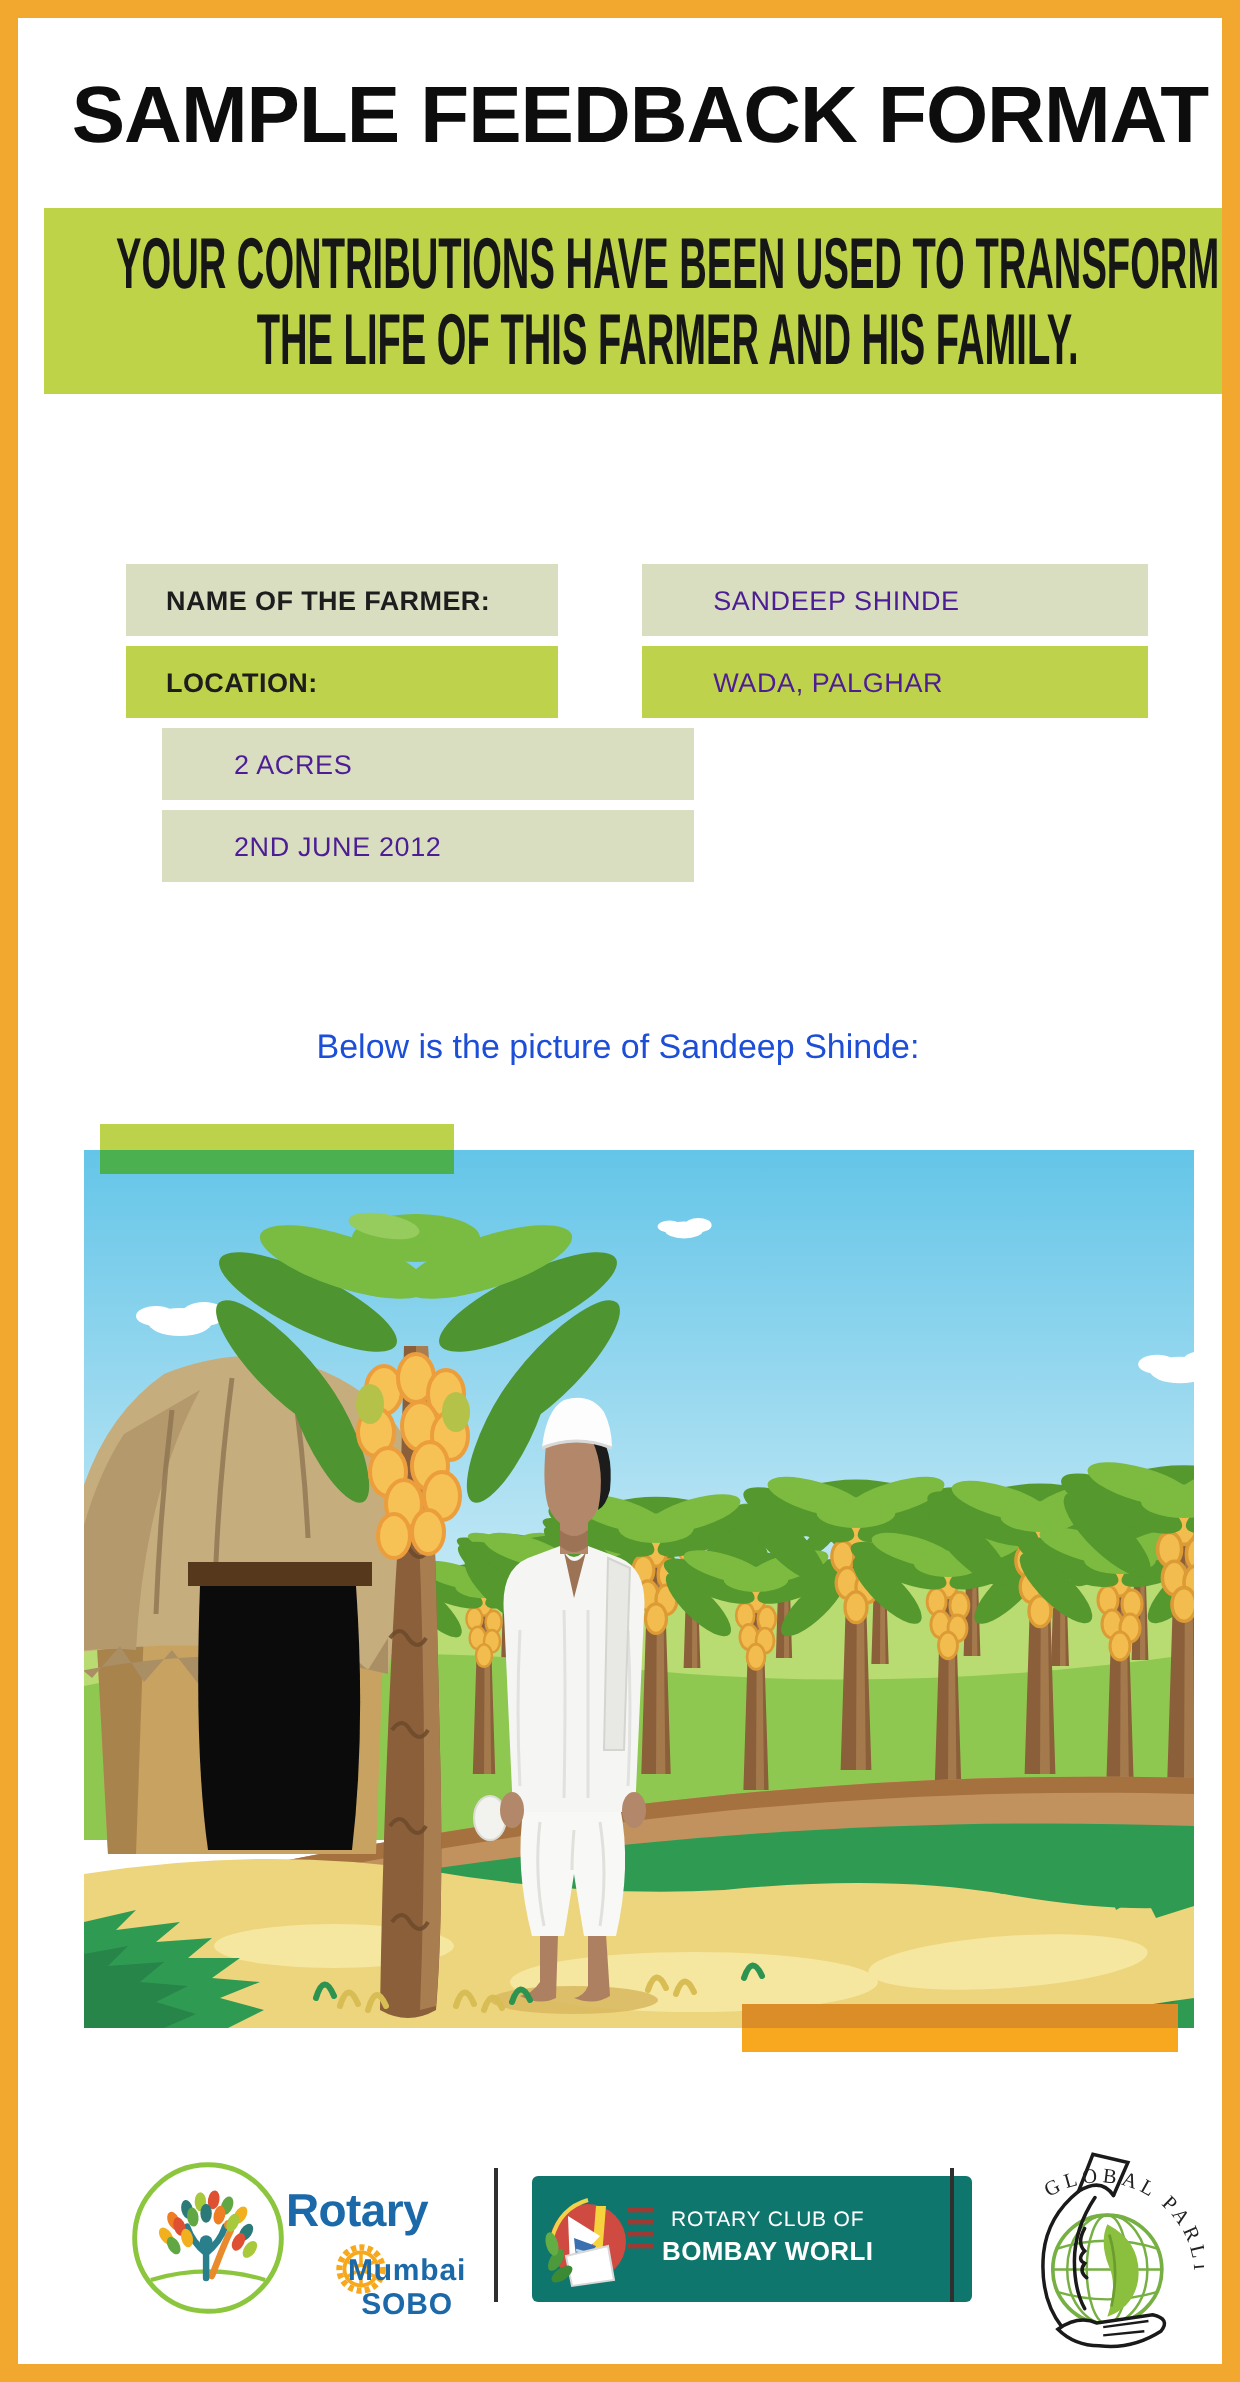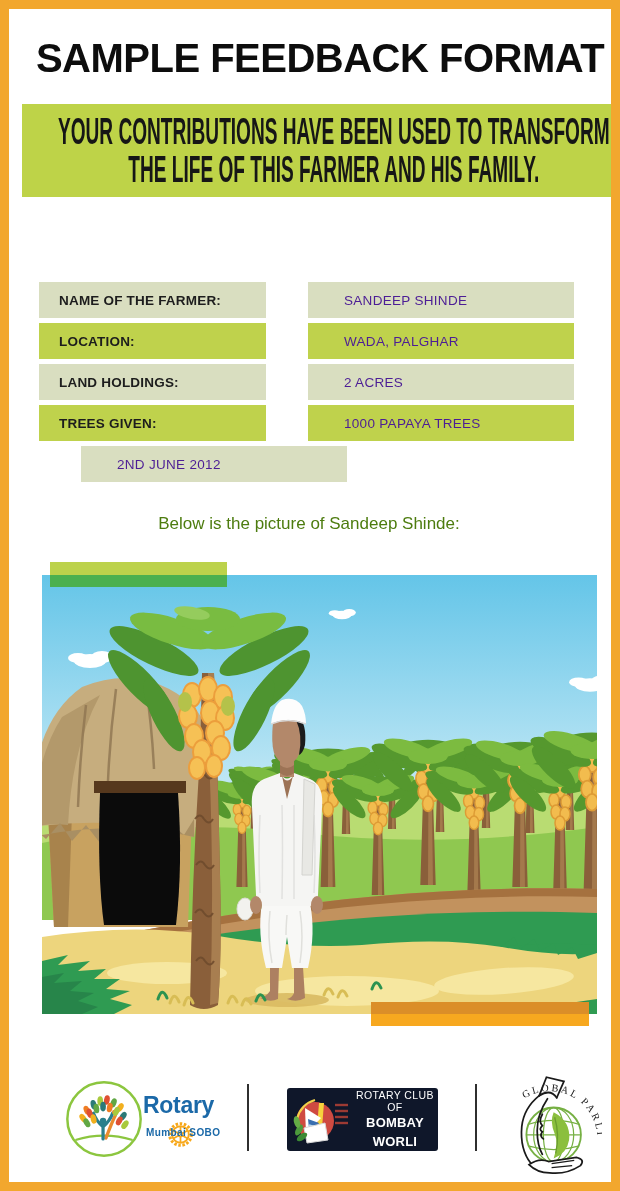--- a/index.html
+++ b/index.html
@@ -30,48 +30,48 @@
     font-size:36px;font-weight:700;line-height:38px;color:#161616;
     transform:scaleX(0.53);transform-origin:left top;
     letter-spacing:0px;white-space:nowrap;
   }
   .intro{
     left:30px;top:222px;width:540px;
     font-size:17px;color:#2e2e2e;line-height:22px;
   }
   .detail-table{left:30px;top:273px;width:535px;}
   .t-row{display:flex;height:36px;margin-bottom:5px;}
-  .t-row .cell{display:flex;align-items:center;height:36px;box-sizing:border-box;}
+  .t-row .cell{display:flex;align-items:center;height:36px;box-sizing:border-box;margin-left:24px;}
   .t-row .label-cell{width:227px;padding-left:20px;font-weight:700;font-size:13.5px;color:#1d1d1d;letter-spacing:.2px;}
   .t-row .value-cell{width:266px;margin-left:42px;padding-left:36px;font-size:13.5px;color:#4c1d95;letter-spacing:.3px;}
   .row-light .cell{background:#d9dec0;}
   .row-bright .cell{background:#bfd24c;}
   .caption2{
     left:30px;top:504px;width:540px;
-    font-size:17px;color:#4d7c0f;line-height:22px;
+    font-size:17px;color:#1d4ed8;line-height:22px;
   }
   .illu{left:33px;top:566px;width:555px;height:439px;}
   .bar{position:absolute;}
   .bar-green-light{left:41px;top:553px;width:177px;height:13px;background:#bcd24b;z-index:5;}
   .bar-green-dark{left:41px;top:566px;width:177px;height:12px;background:#4bb04f;z-index:5;}
   .bar-orange-dark{left:362px;top:993px;width:218px;height:12px;background:#db8e28;z-index:5;}
   .bar-orange-light{left:362px;top:1005px;width:218px;height:12px;background:#f7a81f;z-index:5;}
   .divider{width:2px;height:67px;background:#2f2f2f;top:1075px;}
   .divider-1{left:238px;}
   .divider-2{left:466px;}
   .sobo{left:55px;top:1066px;width:182px;height:92px;}
   .sobo-circle{position:absolute;left:0;top:4px;}
   .sobo-word{position:absolute;left:79px;top:17px;display:flex;align-items:center;flex-direction:column;}
   .sobo-rotary{font-size:23px;font-weight:700;color:#1b69a8;letter-spacing:-0.3px;}
   .sobo-wheel{margin-left:3px;margin-top:2px;}
-  .sobo-sub{position:absolute;left:82px;top:52px;font-size:10px;font-weight:700;color:#1b69a8;letter-spacing:.4px;}
+  .sobo-sub{position:absolute;left:97px;top:52px;font-size:15px;font-weight:700;color:#1b69a8;letter-spacing:.4px;}
   .worli{
-    left:257px;top:1079px;width:151px;height:63px;
-    background:#0f172a;border-radius:3px;
-    display:flex;align-items:center;margin-left:21px;
+    left:257px;top:1079px;width:220px;height:63px;
+    background:#0f766e;border-radius:3px;
+    display:flex;align-items:center;
   }
   .worli-emblem{margin-left:4px;flex:0 0 auto;}
   .worli-text{margin-left:3px;color:#ffffff;}
   .worli-line1{font-size:10.5px;letter-spacing:.4px;line-height:12px;}
   .worli-line2{font-size:13px;font-weight:700;letter-spacing:.2px;line-height:19px;}
   .parli{left:485px;top:1062px;width:108px;height:108px;}
 </style>
 </head>
 <body>
 
@@ -90,26 +90,21 @@
   <div class="abs detail-table">
     <div class="t-row row-light">
       <div class="cell label-cell">NAME OF THE FARMER:</div>
       <div class="cell value-cell">SANDEEP SHINDE</div>
     </div>
     <div class="t-row row-bright">
       <div class="cell label-cell">LOCATION:</div>
       <div class="cell value-cell">WADA, PALGHAR</div>
     </div>
     <div class="t-row row-light">
-      <div class="cell label-cell">LAND HOLDINGS:</div>
       <div class="cell value-cell">2 ACRES</div>
-    </div>
-    <div class="t-row row-bright">
-      <div class="cell label-cell">TREES GIVEN:</div>
-      <div class="cell value-cell">1000 PAPAYA TREES</div>
     </div>
     <div class="t-row row-light">
       <div class="cell value-cell">2ND JUNE 2012</div>
     </div>
   </div>
 
   <div class="abs caption2">Below is the picture of Sandeep Shinde:</div>
 
   <div class="bar bar-green-light"></div>
   <div class="bar bar-green-dark"></div>

